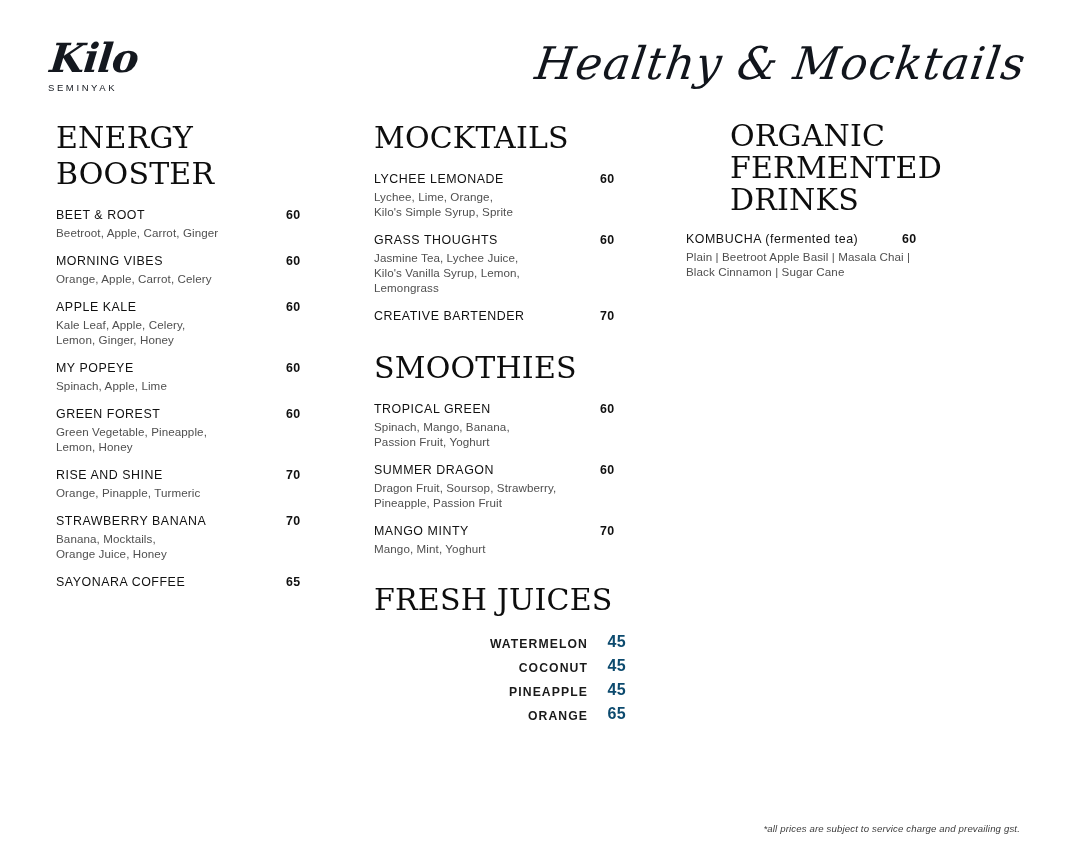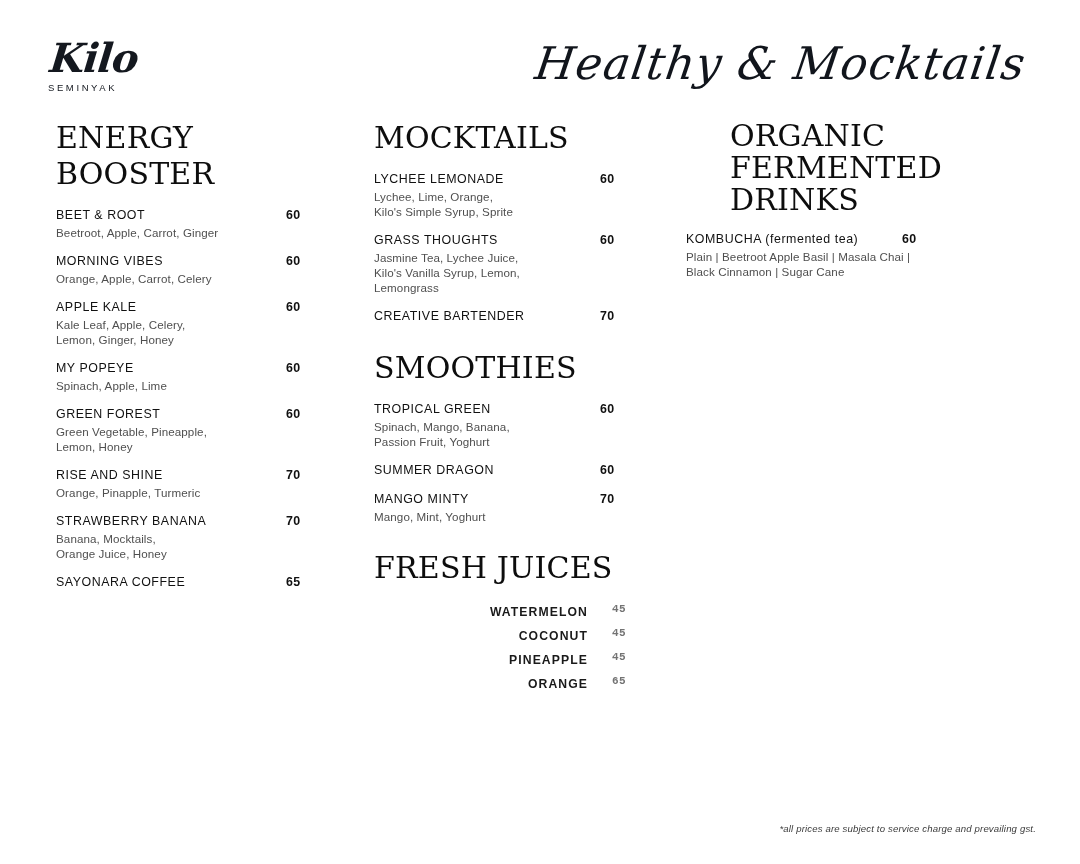--- a/index.html
+++ b/index.html
@@ -145,33 +145,32 @@
     font-weight: 600;
     letter-spacing: 1.1px;
     color: #1a1a1a;
     line-height: 15px;
   }
   .simple-price {
     position: absolute;
     right: 0;
     top: 0;
     width: 26px;
-    font-size: 11px;
+    font-size: 16px;
     font-weight: 700;
     letter-spacing: 0.4px;
-    color: #737373;
-    line-height: 15px;
-    font-family: Liberation Mono, monospace;
+    color: #0c4a6e;
+    line-height: 15px;
   }
   #col-mid .simple-row { padding-right: 38px; }
 
   
   #footer-note {
     position: absolute;
-    right: 44px;
+    right: 60px;
     bottom: 30px;
     font-size: 9.6px;
     font-style: italic;
     font-weight: 400;
     color: #3a3a3a;
     letter-spacing: 0.15px;
     white-space: nowrap;
     margin-top: 29px;
   }
 </style>
@@ -280,20 +279,24 @@
         <span class="item-head">TROPICAL GREEN</span>
         <span class="item-price">60</span>
         <span class="item-desc">
           <span class="line">Spinach, Mango, Banana,</span>
           <span class="line">Passion Fruit, Yoghurt</span>
         </span>
       </div>
       <div class="item">
         <span class="item-head">SUMMER DRAGON</span>
         <span class="item-price">60</span>
+        <span class="item-desc">
+          <span class="line">Dragon Fruit, Soursop, Strawberry,</span>
+          <span class="line">Pineapple, Passion Fruit</span>
+        </span>
       </div>
       <div class="item">
         <span class="item-head">MANGO MINTY</span>
         <span class="item-price">70</span>
         <span class="item-desc">
           <span class="line">Mango, Mint, Yoghurt</span>
         </span>
       </div>
     </div>
     <div class="section">

